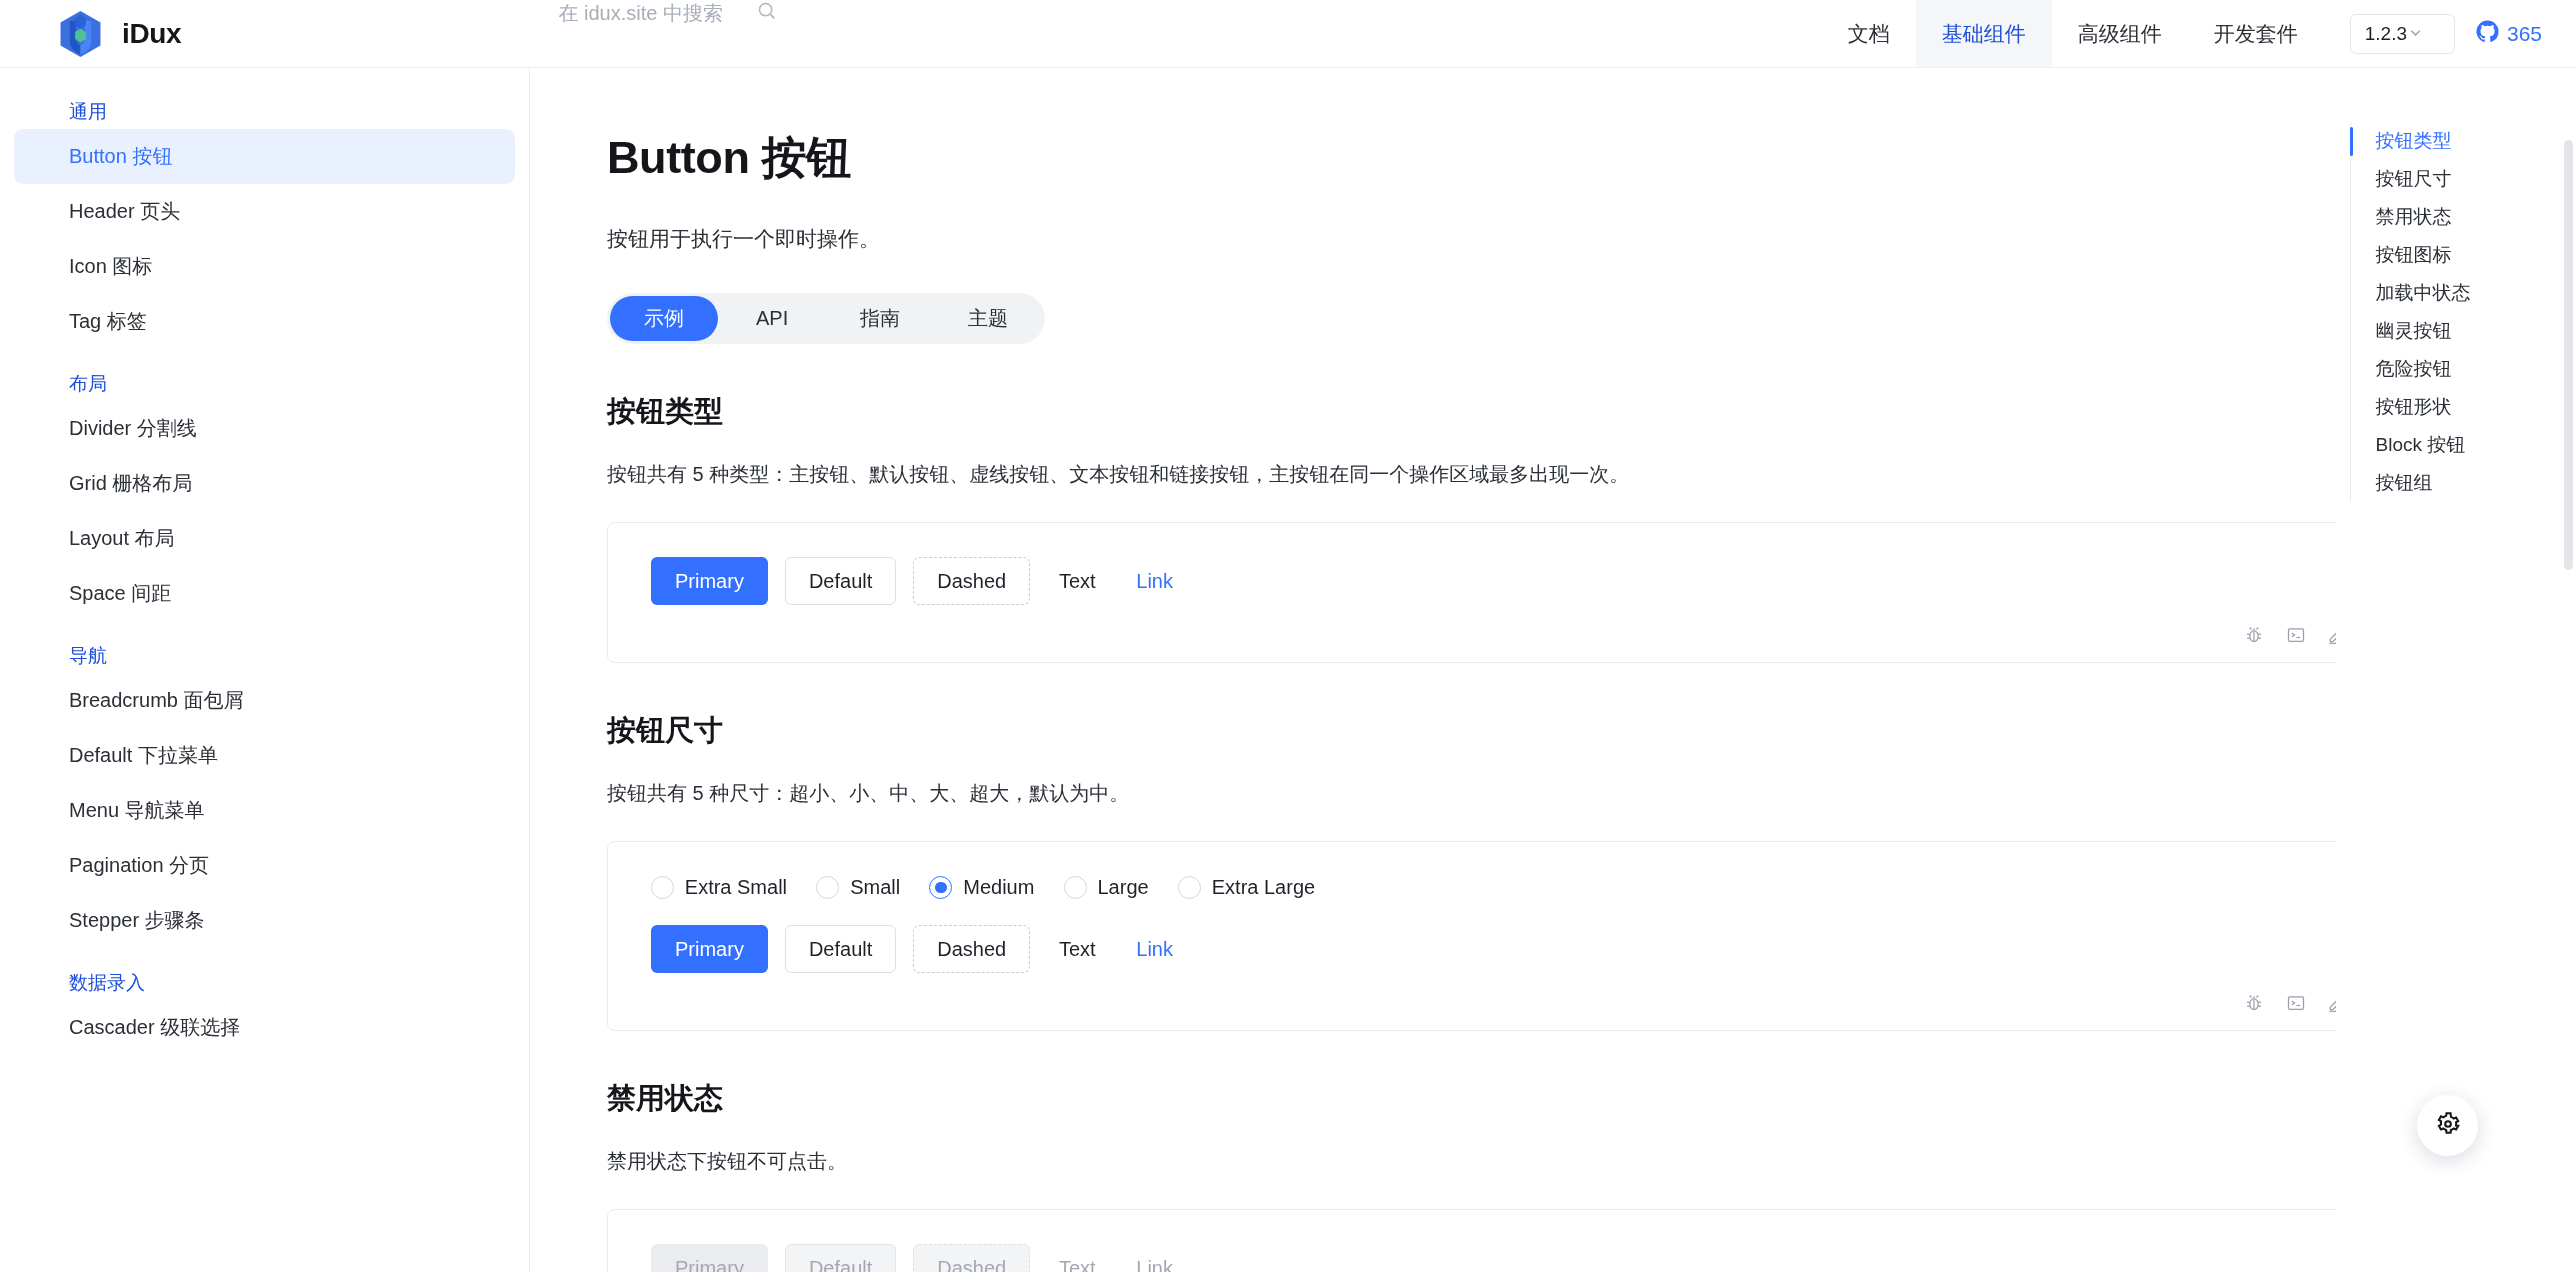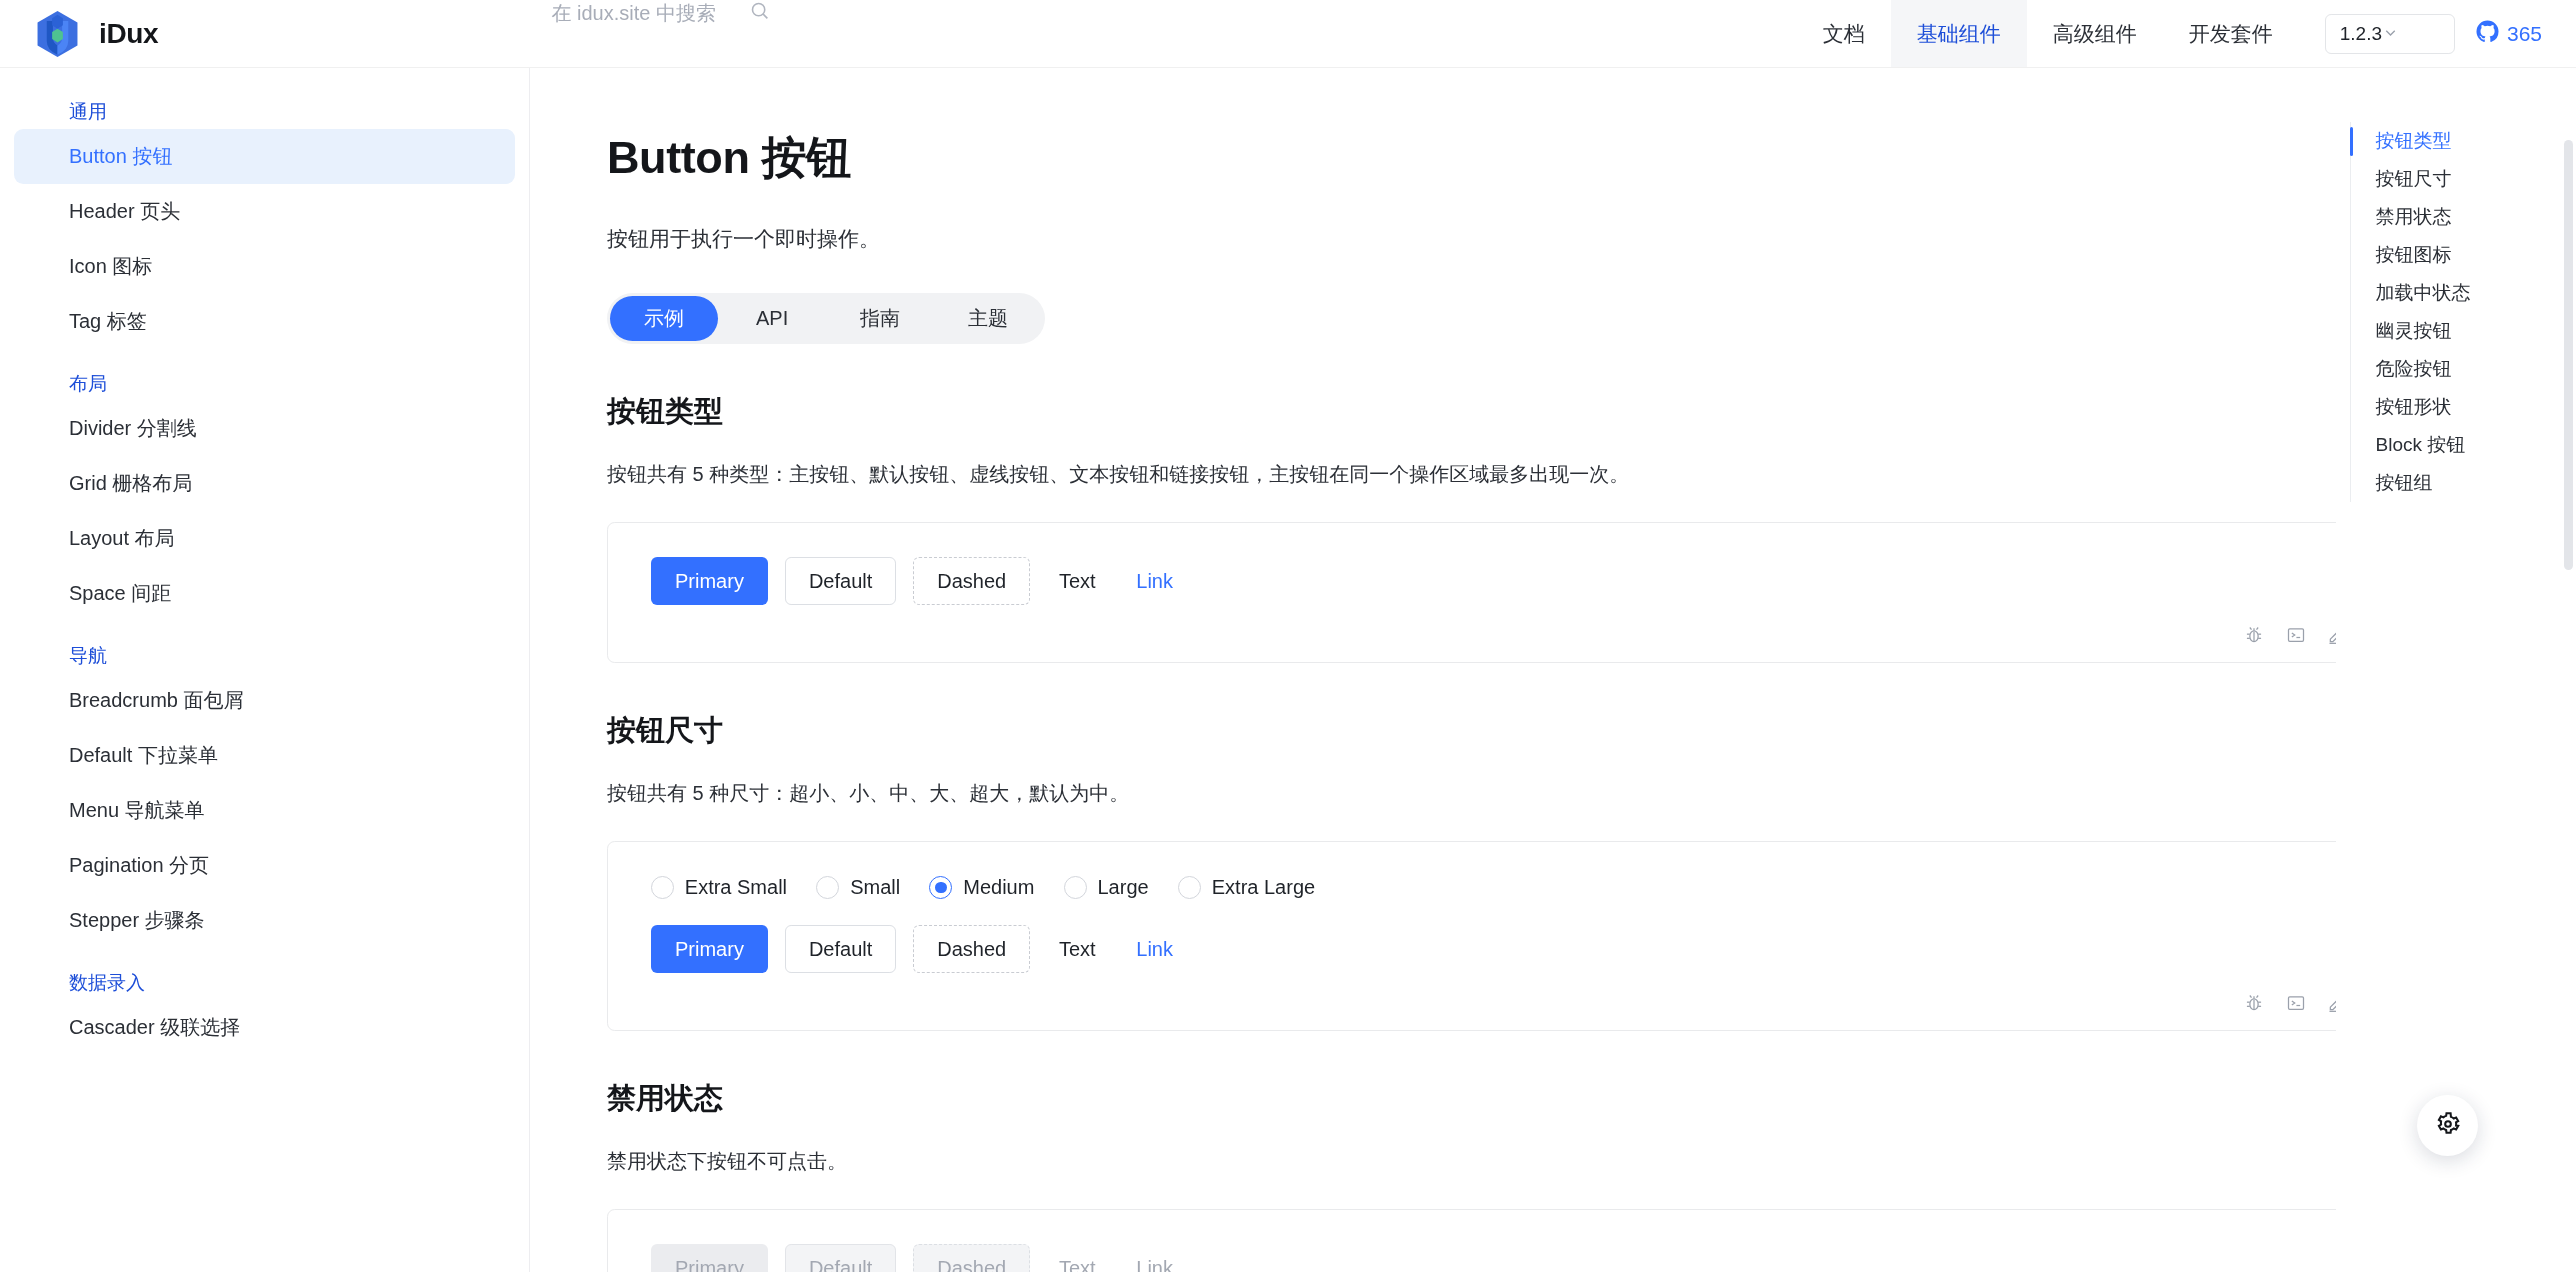--- a/index.html
+++ b/index.html
@@ -13,21 +13,21 @@
   .app { width: 2576px; height: 1273px; display: flex; flex-direction: column; position: relative; }
 
   
   .header {
     height: 68px; flex: 0 0 68px;
     display: flex; align-items: stretch;
     background: #ffffff;
     border-bottom: 0.8px solid #f0f0f0;
     position: relative; z-index: 30;
   }
-  .brand { display: flex; align-items: center; gap: 20px; padding-left: 36px; width: 530px; flex: 0 0 530px; }
+  .brand { display: flex; align-items: center; gap: 20px; padding-left: 52px; width: 530px; flex: 0 0 530px; margin-left: 7px; }
   .logo-mark { width: 43px; height: 48px; position: relative; flex: 0 0 43px; }
   .brand-name { font-size: 28px; font-weight: 700; letter-spacing: -0.4px; color: #14161a; }
 
   .header-search {
     flex: 0 0 415px; display: flex; align-items: flex-start; gap: 33px;
     padding-left: 21.5px;
   }
   .search-placeholder { font-size: 20px; color: #a8adb8; white-space: nowrap; }
   .search-icon { color: #b0b5bf; display: flex; align-items: center; }
 
@@ -36,21 +36,21 @@
   .header-nav { display: flex; align-items: stretch; }
   .nav-item {
     display: flex; align-items: center; justify-content: center;
     padding: 4px 26px; font-size: 21px; color: #2b2f36; white-space: nowrap;
     cursor: pointer;
   }
   .nav-item.active { color: #1d4ed8; background: #f5f6f8; }
 
   .header-right { display: flex; align-items: center; gap: 21.5px; padding: 0 34px 0 26px; }
   .version-select {
-    width: 130px; height: 40px; border: 0.8px solid #e3e5e8; border-radius: 6.1px;
+    width: 105px; height: 40px; border: 0.8px solid #e3e5e8; border-radius: 6.1px;
     display: flex; align-items: center; justify-content: flex-start;
     padding: 0 10.8px 0 14px; font-size: 19px; color: #1f2329; cursor: pointer;
     background: #fff;
   }
   .version-select .chev { color: #9aa0ab; font-size: 14.6px; line-height: 1; }
   .gh { display: flex; align-items: center; gap: 7.7px; color: #3370ff; font-size: 21px; cursor: pointer; }
 
   
   .body-wrap { flex: 1 1 auto; display: flex; min-height: 0; position: relative; }
 

